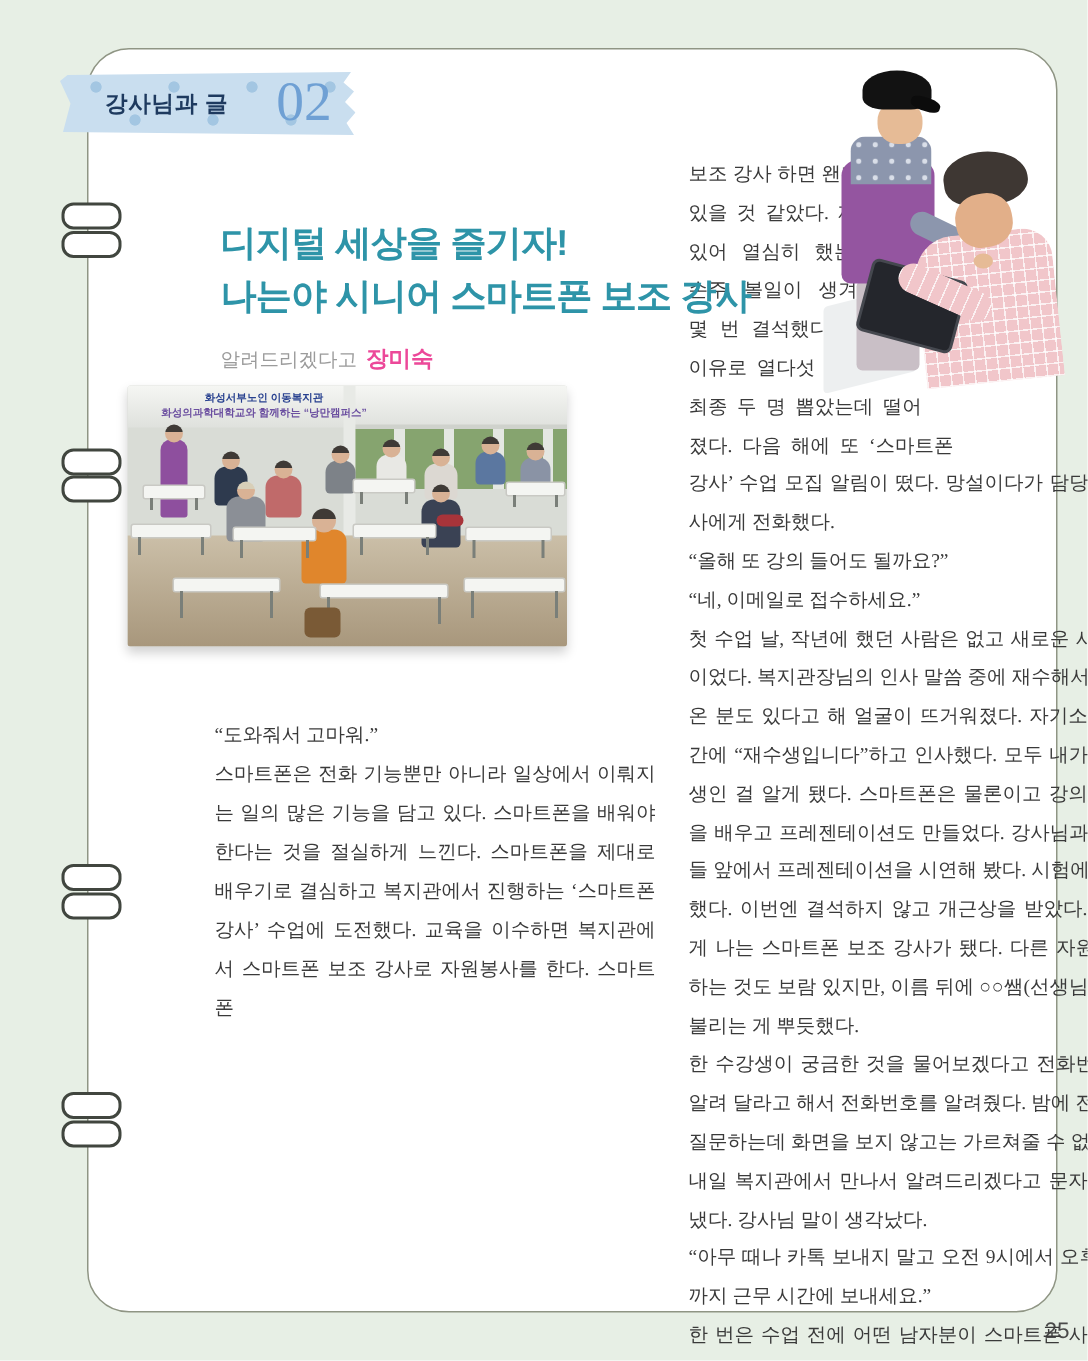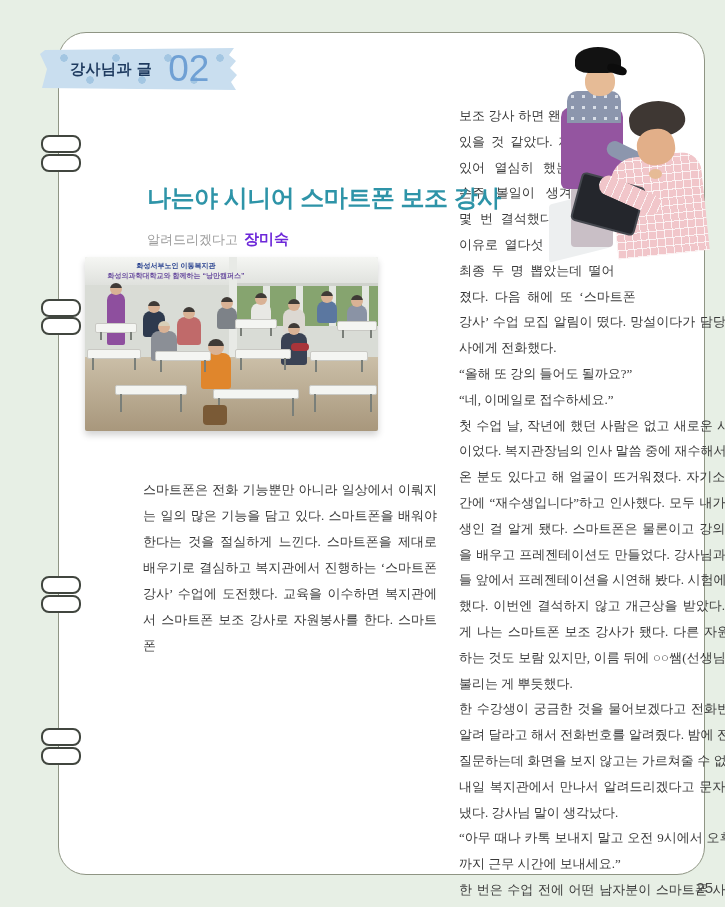--- a/index.html
+++ b/index.html
@@ -28,34 +28,34 @@
     background-size:52px 44px,52px 44px;
     background-position:0px -12px,26px 10px;
     clip-path:polygon(7px 2px,196px 0px,191px 7px,198px 13px,192px 20px,199px 27px,193px 34px,198px 42px,4px 40px,9px 21px,2px 6px);
     display:flex;align-items:center;padding-left:32px;box-sizing:border-box;
   }
   .badge-label{
     font-family:"Liberation Sans","DejaVu Sans",sans-serif;
     font-size:15px;font-weight:bold;color:#1e3a5f;letter-spacing:0.5px;
   }
   .badge-number{
-    font-family:Liberation Sans, sans-serif;
-    font-size:37px;color:#6fa0d4;margin-left:16px;line-height:1;transform:translateY(-1px);
+    font-family:Liberation Serif, serif;
+    font-size:37px;color:#6fa0d4;margin-left:32px;line-height:1;transform:translateY(-1px);
   }
   
   .title{
     position:absolute;left:88px;top:112px;margin:0;z-index:4;
     font-family:"Liberation Sans","DejaVu Sans",sans-serif;
     font-size:24px;font-weight:bold;color:#2e94a8;line-height:35px;letter-spacing:-0.5px;
   }
   .byline{
     position:absolute;left:88px;top:197px;z-index:4;
     font-family:"Liberation Sans","DejaVu Sans",sans-serif;font-size:13px;color:#9b9b9b;
   }
-  .byline b{font-size:15px;color:#6d28d9;margin-left:6px;}
+  .byline b{font-size:15px;color:#ec4899;margin-left:6px;}
   
   .col{position:absolute;z-index:3;}
   .col p{margin:0;font-size:13px;line-height:26px;text-align:justify;color:#3a3a3a;word-break:break-all;}
   .col-left{left:84px;top:444px;width:294px;}
   .col-right{left:400px;top:70px;width:297px;}
   .col-right p{line-height:25.8px;}
   .wrap-spacer{
     float:right;width:168px;height:200px;margin-left:6px;
     shape-outside:polygon(12% 0%,100% 0%,100% 100%,40% 100%,8% 66%,0% 32%,6% 8%);
   }
@@ -114,21 +114,21 @@
   .tp-marm{left:42px;top:138px;width:66px;height:20px;background-color:#f1c6ca;
     background-image:repeating-linear-gradient(90deg,rgba(255,255,255,.75) 0 1px,rgba(0,0,0,0) 1px 8px);
     border-radius:12px;transform:rotate(24deg);}
   .tp-tablet{left:20px;top:132px;width:62px;height:46px;background:#24262c;border:2px solid #45484f;border-radius:5px;transform:rotate(15deg);}
 </style>
 </head>
 <body>
 
 <div class="page">
 
-  <h1 class="title"><br><span>나는야 시니어 스마트폰 보조 강사</span></h1>
+  <h1 class="title"><span>디지털 세상을 즐기자!</span><br><span>나는야 시니어 스마트폰 보조 강사</span></h1>
 
   <div class="byline"><span>알려드리겠다고</span><b>장미숙</b></div>
 
   <div class="pc">
     <div class="pc-ceiling"></div>
     <div class="pc-pillar"></div>
     <div class="pc-window"></div>
     <div class="pc-floor"></div>
     <div class="pc-banner">
       <div>화성서부노인 이동복지관</div>
@@ -156,20 +156,21 @@
     <span class="desk" style="--lh:12px;left:225px;top:94px;width:56px;"></span>
     <span class="desk" style="--lh:18px;left:30px;top:128px;width:70px;"></span>
     <span class="desk" style="--lh:18px;left:128px;top:132px;width:84px;"></span>
     <span class="desk" style="--lh:18px;left:224px;top:128px;width:66px;"></span>
 
     <span class="bag" style="left:118px;top:148px;width:24px;height:20px;background:#7a5a36;"></span>
     <span class="bag" style="left:206px;top:86px;width:18px;height:8px;background:#a8343a;"></span>
   </div>
 
   <div class="col col-left">
+    <p>“도와줘서 고마워.”</p>
     <p>스마트폰은 전화 기능뿐만 아니라 일상에서 이뤄지는 일의 많은 기능을 담고 있다. 스마트폰을 배워야 한다는 것을 절실하게 느낀다. 스마트폰을 제대로 배우기로 결심하고 복지관에서 진행하는 ‘스마트폰 강사’ 수업에 도전했다. 교육을 이수하면 복지관에서 스마트폰 보조 강사로 자원봉사를 한다. 스마트폰</p>
   </div>
 
   <div class="col col-right">
     <div class="wrap-spacer"></div>
     <p>보조 강사 하면 왠지 멋있을 것 같았다. 재미있어 열심히 했는데 손주 볼일이 생겨서 몇 번 결석했다. 그런 이유로 열다섯 명 중에 최종 두 명 뽑았는데 떨어졌다. 다음 해에 또 ‘스마트폰 강사’ 수업 모집 알림이 떴다. 망설이다가 담당 복지사에게 전화했다.</p>
     <p>“올해 또 강의 들어도 될까요?”</p>
     <p>“네, 이메일로 접수하세요.”</p>
     <p>첫 수업 날, 작년에 했던 사람은 없고 새로운 사람들이었다. 복지관장님의 인사 말씀 중에 재수해서 들어온 분도 있다고 해 얼굴이 뜨거워졌다. 자기소개 시간에 “재수생입니다”하고 인사했다. 모두 내가 재수생인 걸 알게 됐다. 스마트폰은 물론이고 강의 기법을 배우고 프레젠테이션도 만들었다. 강사님과 동기들 앞에서 프레젠테이션을 시연해 봤다. 시험에 통과했다. 이번엔 결석하지 않고 개근상을 받았다. 그렇게 나는 스마트폰 보조 강사가 됐다. 다른 자원봉사 하는 것도 보람 있지만, 이름 뒤에 ○○쌤(선생님)하고 불리는 게 뿌듯했다.</p>
     <p>한 수강생이 궁금한 것을 물어보겠다고 전화번호를 알려 달라고 해서 전화번호를 알려줬다. 밤에 전화로 질문하는데 화면을 보지 않고는 가르쳐줄 수 없었다. 내일 복지관에서 만나서 알려드리겠다고 문자를 보냈다. 강사님 말이 생각났다.</p>

